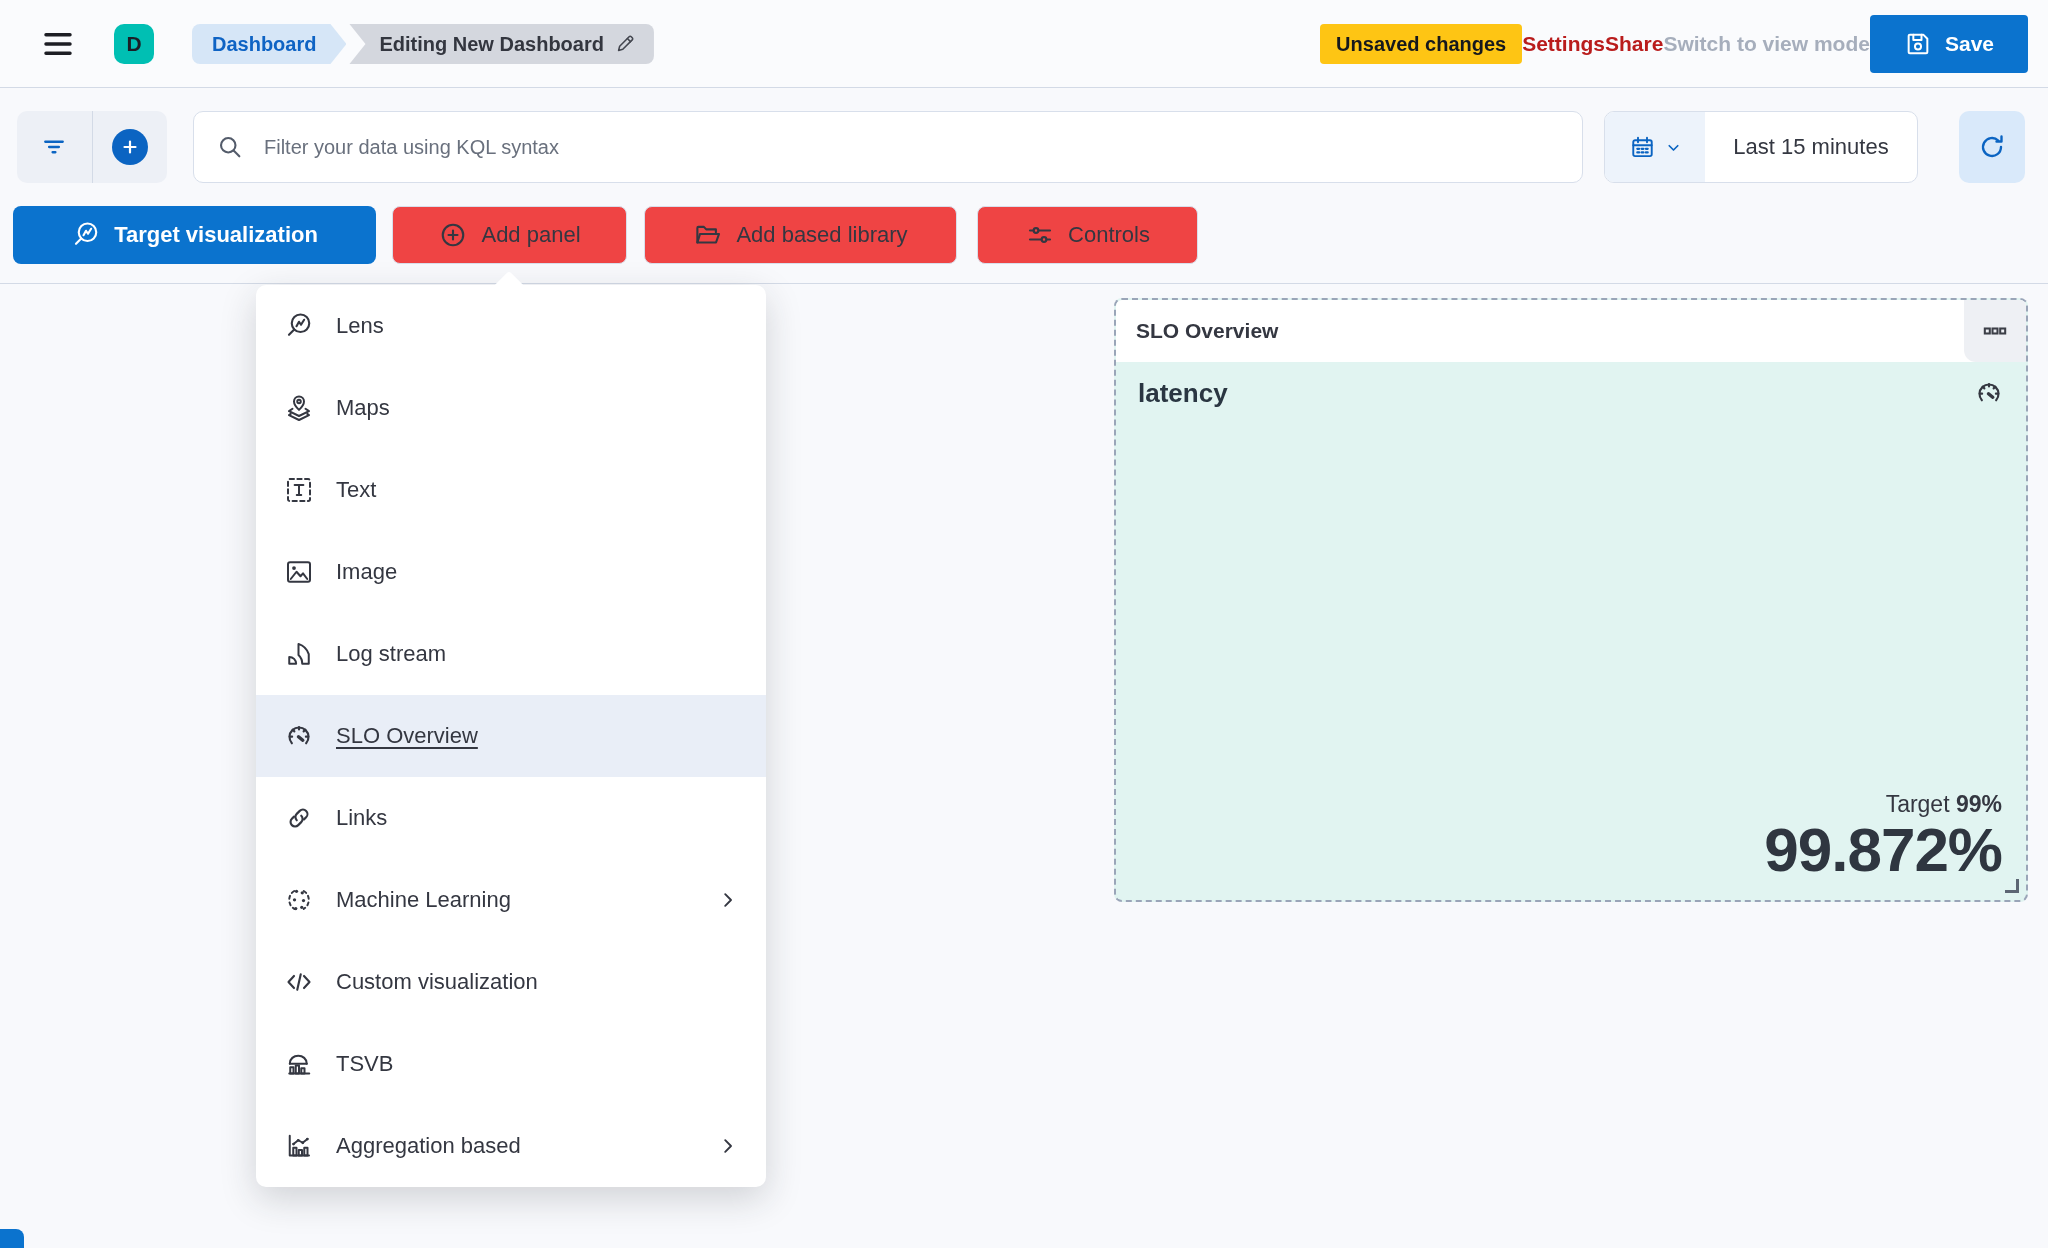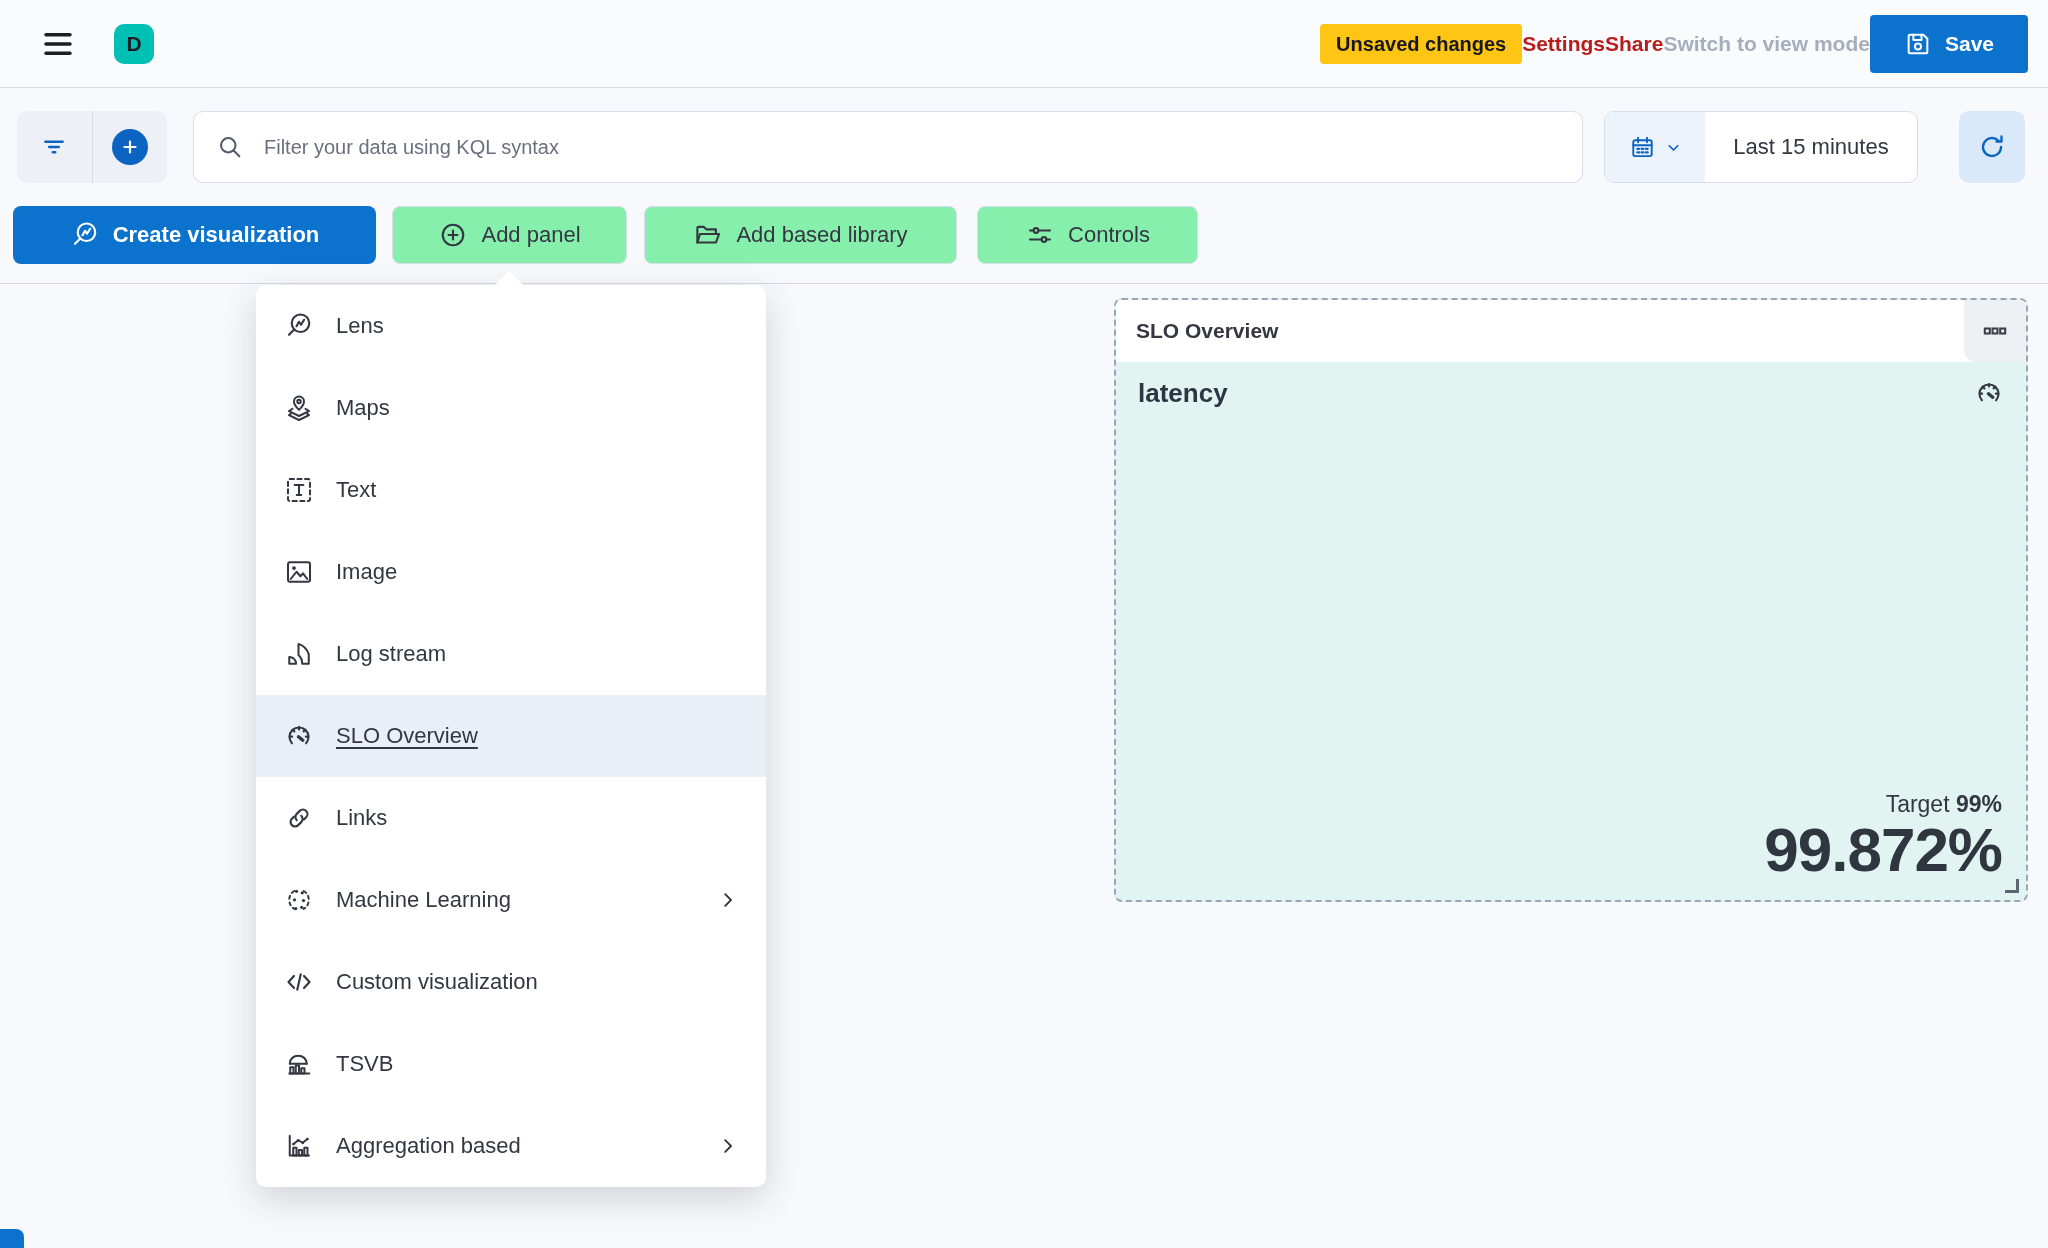--- a/index.html
+++ b/index.html
@@ -55,21 +55,21 @@
     font-size:22px; color:#343741; cursor:pointer; white-space:nowrap; }
   .btn-refresh { position:absolute; left:1959px; top:111px; width:66px; height:72px;
     background:#d9e9fa; border:none; border-radius:10px; display:flex; align-items:center; justify-content:center;
     color:#0b64c2; cursor:pointer; }
 
   
   .toolbar-btn { position:absolute; top:206px; height:58px; border-radius:8px;
     display:flex; align-items:center; justify-content:center; gap:13px;
     font-family:inherit; font-size:22px; cursor:pointer; white-space:nowrap; }
   .tb-primary { background:#0b73ce; color:#fff; font-weight:600; border:none; }
-  .tb-empty { background:#86efac; color:#343741; font-weight:500; border:1px solid #d8dfeb; }
+  .tb-empty { background:#ef4444; color:#343741; font-weight:500; border:1px solid #d8dfeb; }
   .canvas-divider { position:absolute; left:0; top:283px; width:2048px; height:1px; background:#d3dae6; }
 
   
   .menu { position:absolute; left:256px; top:285px; width:510px; height:902px;
     background:#fff; border-radius:10px; box-shadow:0 12px 36px rgba(32,38,47,.18); z-index:5; }
   .menu-arrow { position:absolute; left:243px; top:-10px; width:20px; height:20px;
     background:#fff; transform:rotate(45deg); border-radius:3px 0 0 0; }
   .menu-items { position:relative; height:100%; overflow:hidden; border-radius:10px; }
   .menu-item { height:82px; display:flex; align-items:center; padding:0 26px 0 28px; cursor:pointer; color:#343741; }
   .menu-item .mi-icon { width:30px; height:30px; margin-right:22px; flex:0 0 auto; color:#343741; }
@@ -105,20 +105,34 @@
 
 <div class="header">
   <span class="hamburger">
     <svg width="40" height="34" viewBox="0 0 24 24" fill="none" stroke="currentColor" stroke-width="2.4" stroke-linecap="round">
         <path d="M3.5 5.5h17M3.5 12h17M3.5 18.5h17"></path>
       </svg>
   </span>
   <div class="avatar">
     <span>D</span>
   </div>
+  <div class="crumbs">
+    <div class="crumb crumb-first">
+      <span>Dashboard</span>
+    </div>
+    <div class="crumb crumb-last">
+      <span>Editing New Dashboard</span>
+      <span class="pencil">
+        <svg width="22" height="22" viewBox="0 0 24 24" fill="none" stroke="currentColor" stroke-width="1.7" stroke-linecap="round" stroke-linejoin="round">
+            <path d="M5 19l1.2-4.6L16.5 4.1a1.6 1.6 0 0 1 2.3 0l1.1 1.1a1.6 1.6 0 0 1 0 2.3L9.6 17.8 5 19z"></path>
+            <path d="M14.6 6l3.4 3.4"></path>
+          </svg>
+      </span>
+    </div>
+  </div>
   <div class="header-right">
     <span class="badge-unsaved">Unsaved changes</span>
     <span class="hlink">Settings</span>
     <span class="hlink">Share</span>
     <span class="hlink muted">Switch to view mode</span>
     <button class="btn-save">
       <span>
         <svg width="28" height="28" viewBox="0 0 24 24" fill="none" stroke="currentColor" stroke-width="1.7" stroke-linecap="round" stroke-linejoin="round">
             <path d="M5 4h11.5L20 7.5V19a1 1 0 0 1-1 1H5a1 1 0 0 1-1-1V5a1 1 0 0 1 1-1z"></path>
             <path d="M8 4v4.5h7V4"></path>
@@ -184,21 +198,21 @@
 </button>
 
 <button class="toolbar-btn tb-primary" style="left:13px; width:363px;">
   <span>
     <svg width="30" height="30" viewBox="0 0 24 24" fill="none" stroke="currentColor" stroke-width="1.7" stroke-linecap="round" stroke-linejoin="round">
         <circle cx="13.2" cy="9.8" r="7"></circle>
         <path d="M8.2 14.8 4 19"></path>
         <path d="M10 12.2l2-3.6 1.6 2.4 2.5-4"></path>
       </svg>
   </span>
-  <span>Create visualization</span>
+  <span>Target visualization</span>
 </button>
 <button class="toolbar-btn tb-empty" style="left:392px; width:235px;">
   <span>
     <svg width="30" height="30" viewBox="0 0 24 24" fill="none" stroke="currentColor" stroke-width="1.7" stroke-linecap="round">
         <circle cx="12" cy="12" r="8.2"></circle>
         <path d="M12 8.4v7.2M8.4 12h7.2"></path>
       </svg>
   </span>
   <span>Add panel</span>
 </button>

